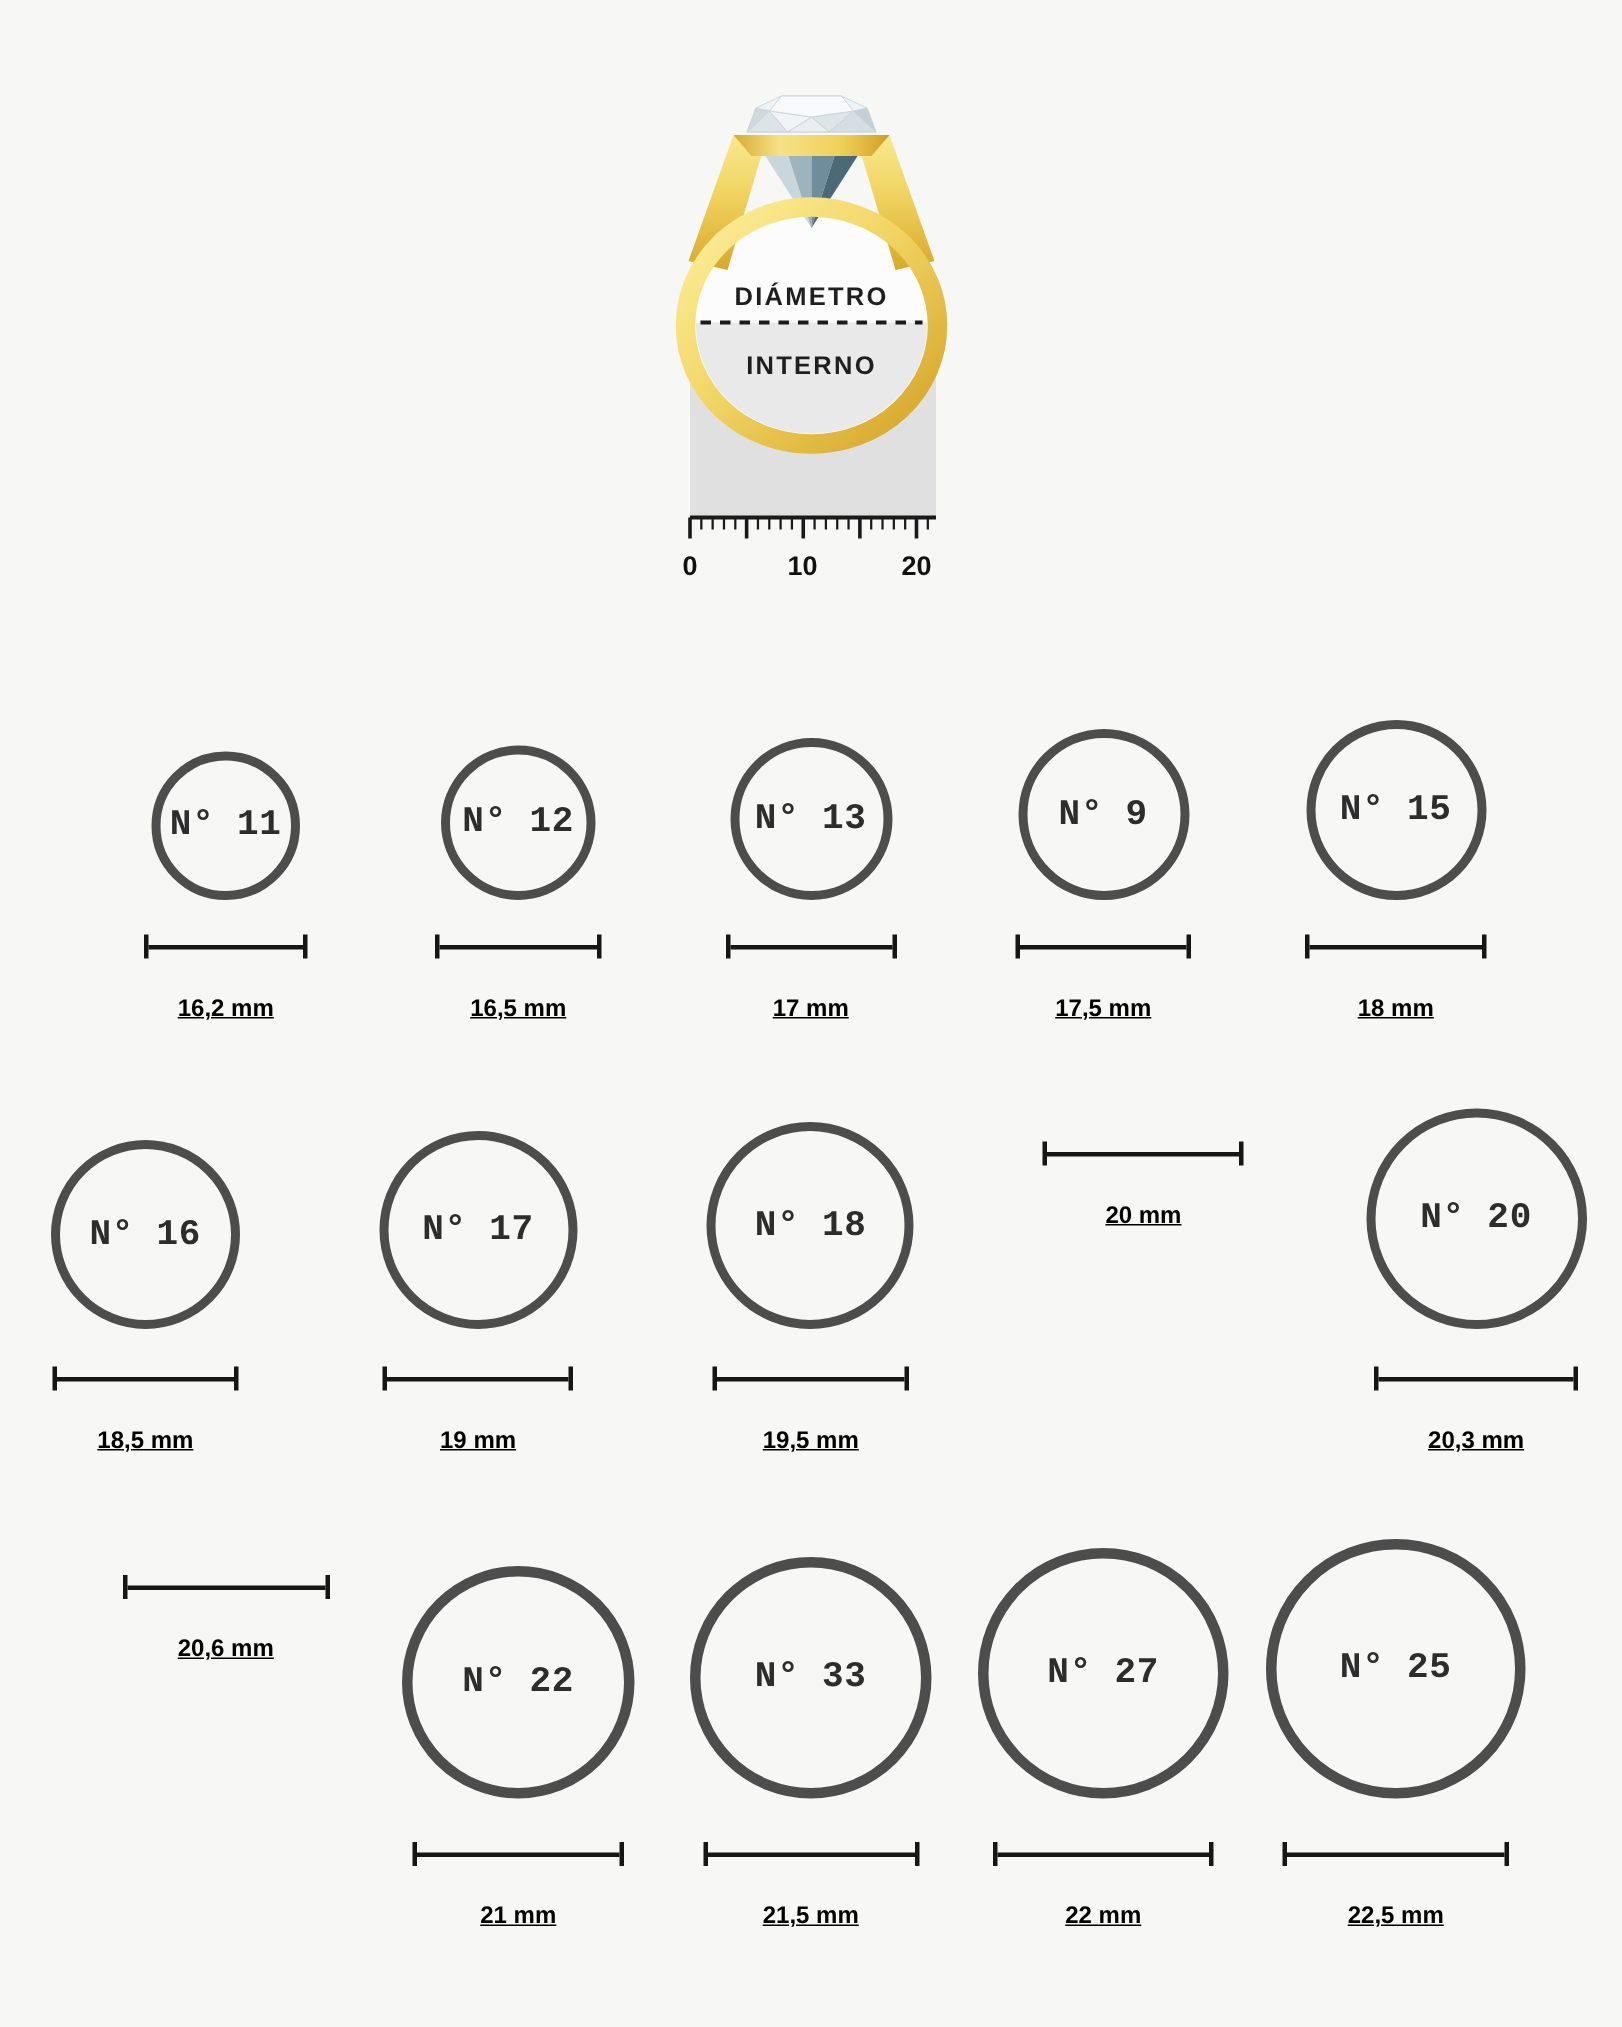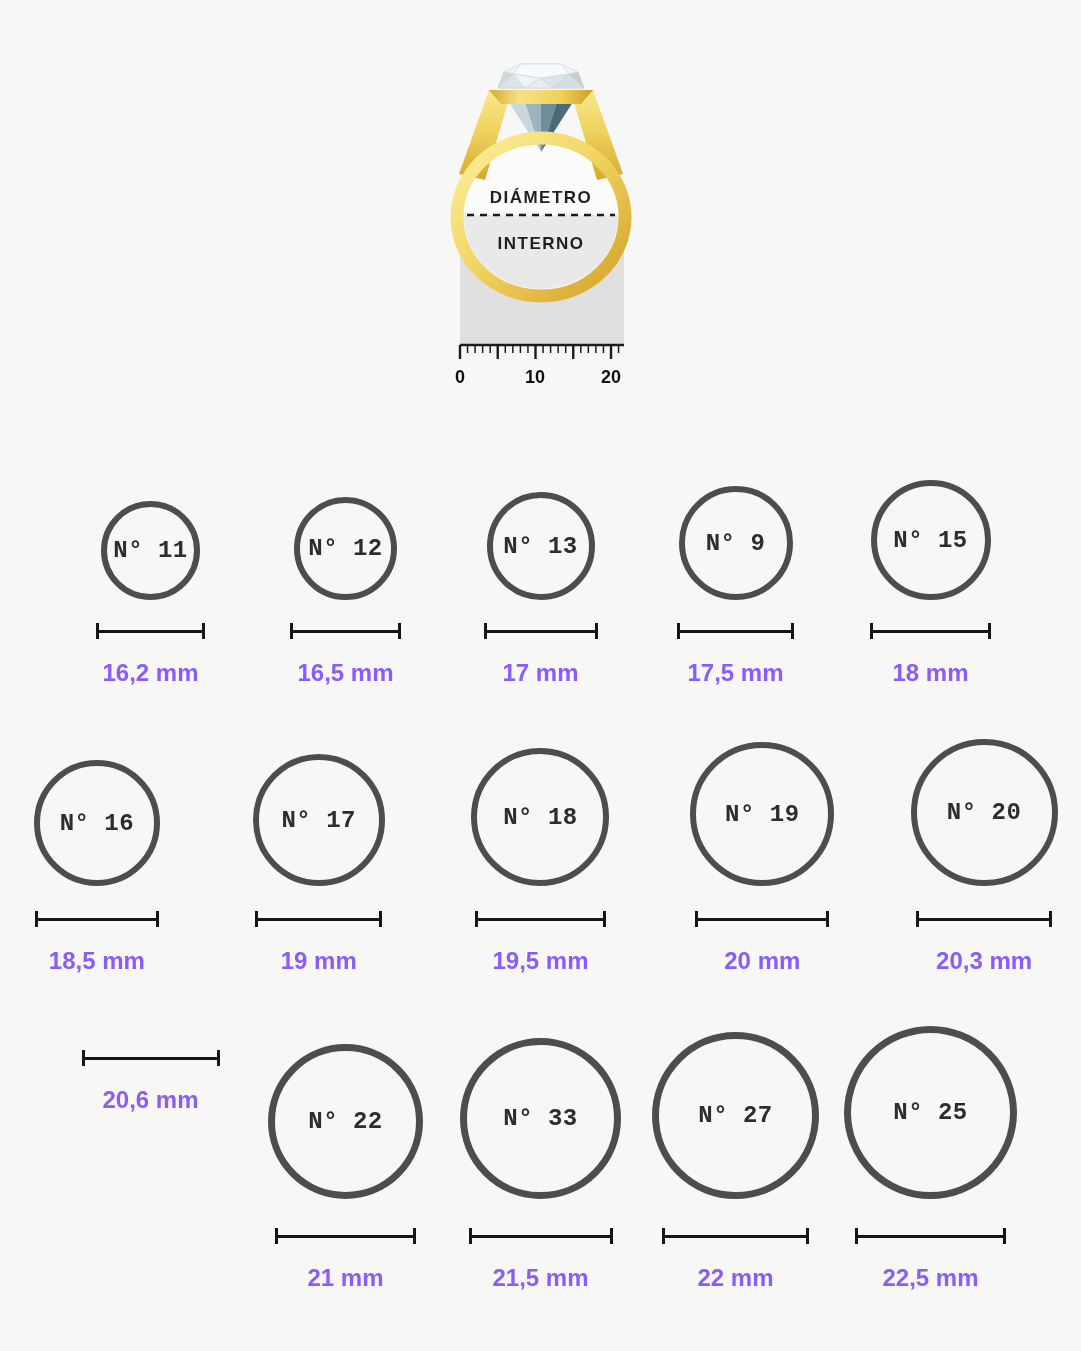--- a/index.html
+++ b/index.html
@@ -75,25 +75,26 @@
     content: "";
     position: absolute;
     left: 0; right: 0;
     top: 50%;
     height: 3px;
     margin-top: -1.5px;
     background: #161616;
   }
   .size-label {
     margin-top: 20px;
-    font-size: 24px;
+    font-size: 16px;
     font-weight: 700;
-    color: #8b5cf6;
+    color: #000000;
     line-height: 28px;
     white-space: nowrap;
+    text-decoration: underline;
   }
 </style>
 </head>
 <body>
 
 <div class="ring-wrap">
   <svg width="220" height="350" viewBox="0 0 220 350">
     <defs>
       <linearGradient id="goldV" x1="0" y1="0" x2="0" y2="1">
         <stop offset="0%" stop-color="#f8e98f"></stop>
@@ -257,25 +258,20 @@
       <div class="size-cell">
         <div class="circle-area">
           <div class="ring-circle" style="width: 138px; height: 138px;">
             <span class="ring-num">N° 18</span>
           </div>
         </div>
         <div class="measure" style="width: 131px;"></div>
         <div class="size-label">19,5 mm</div>
       </div>
       <div class="size-cell">
-        <div class="circle-area">
-          <div class="ring-circle" style="width: 144px; height: 144px;">
-            <span class="ring-num">N° 19</span>
-          </div>
-        </div>
         <div class="measure" style="width: 134px;"></div>
         <div class="size-label">20 mm</div>
       </div>
       <div class="size-cell">
         <div class="circle-area">
           <div class="ring-circle" style="width: 147px; height: 147px;">
             <span class="ring-num">N° 20</span>
           </div>
         </div>
         <div class="measure" style="width: 136px;"></div>

